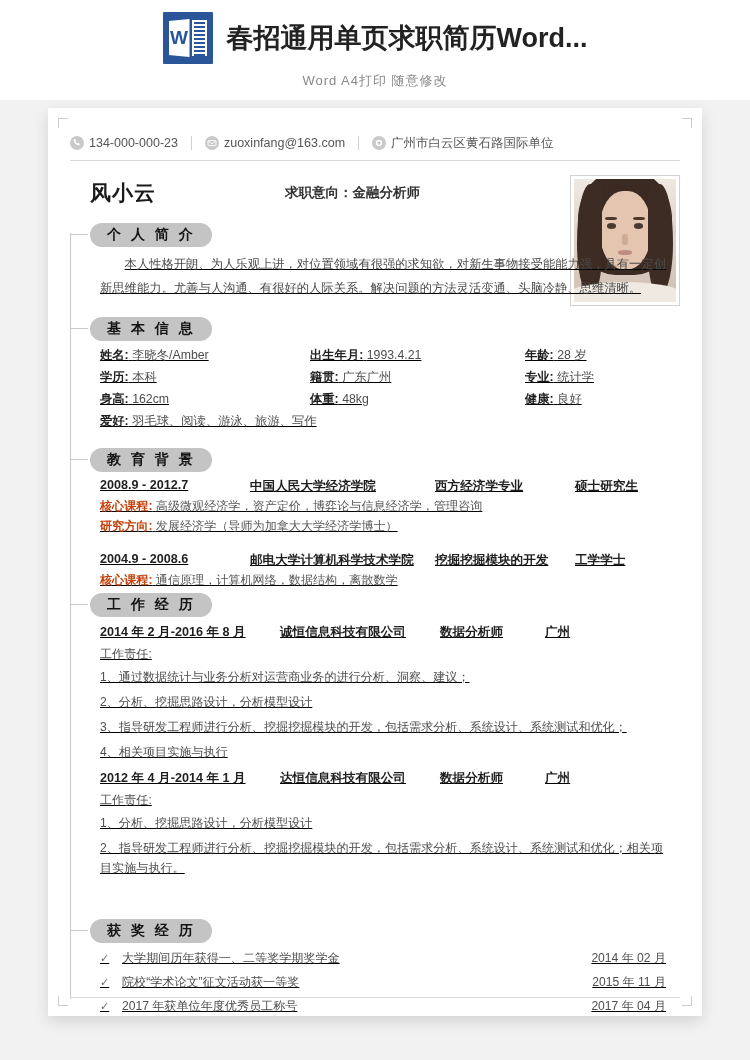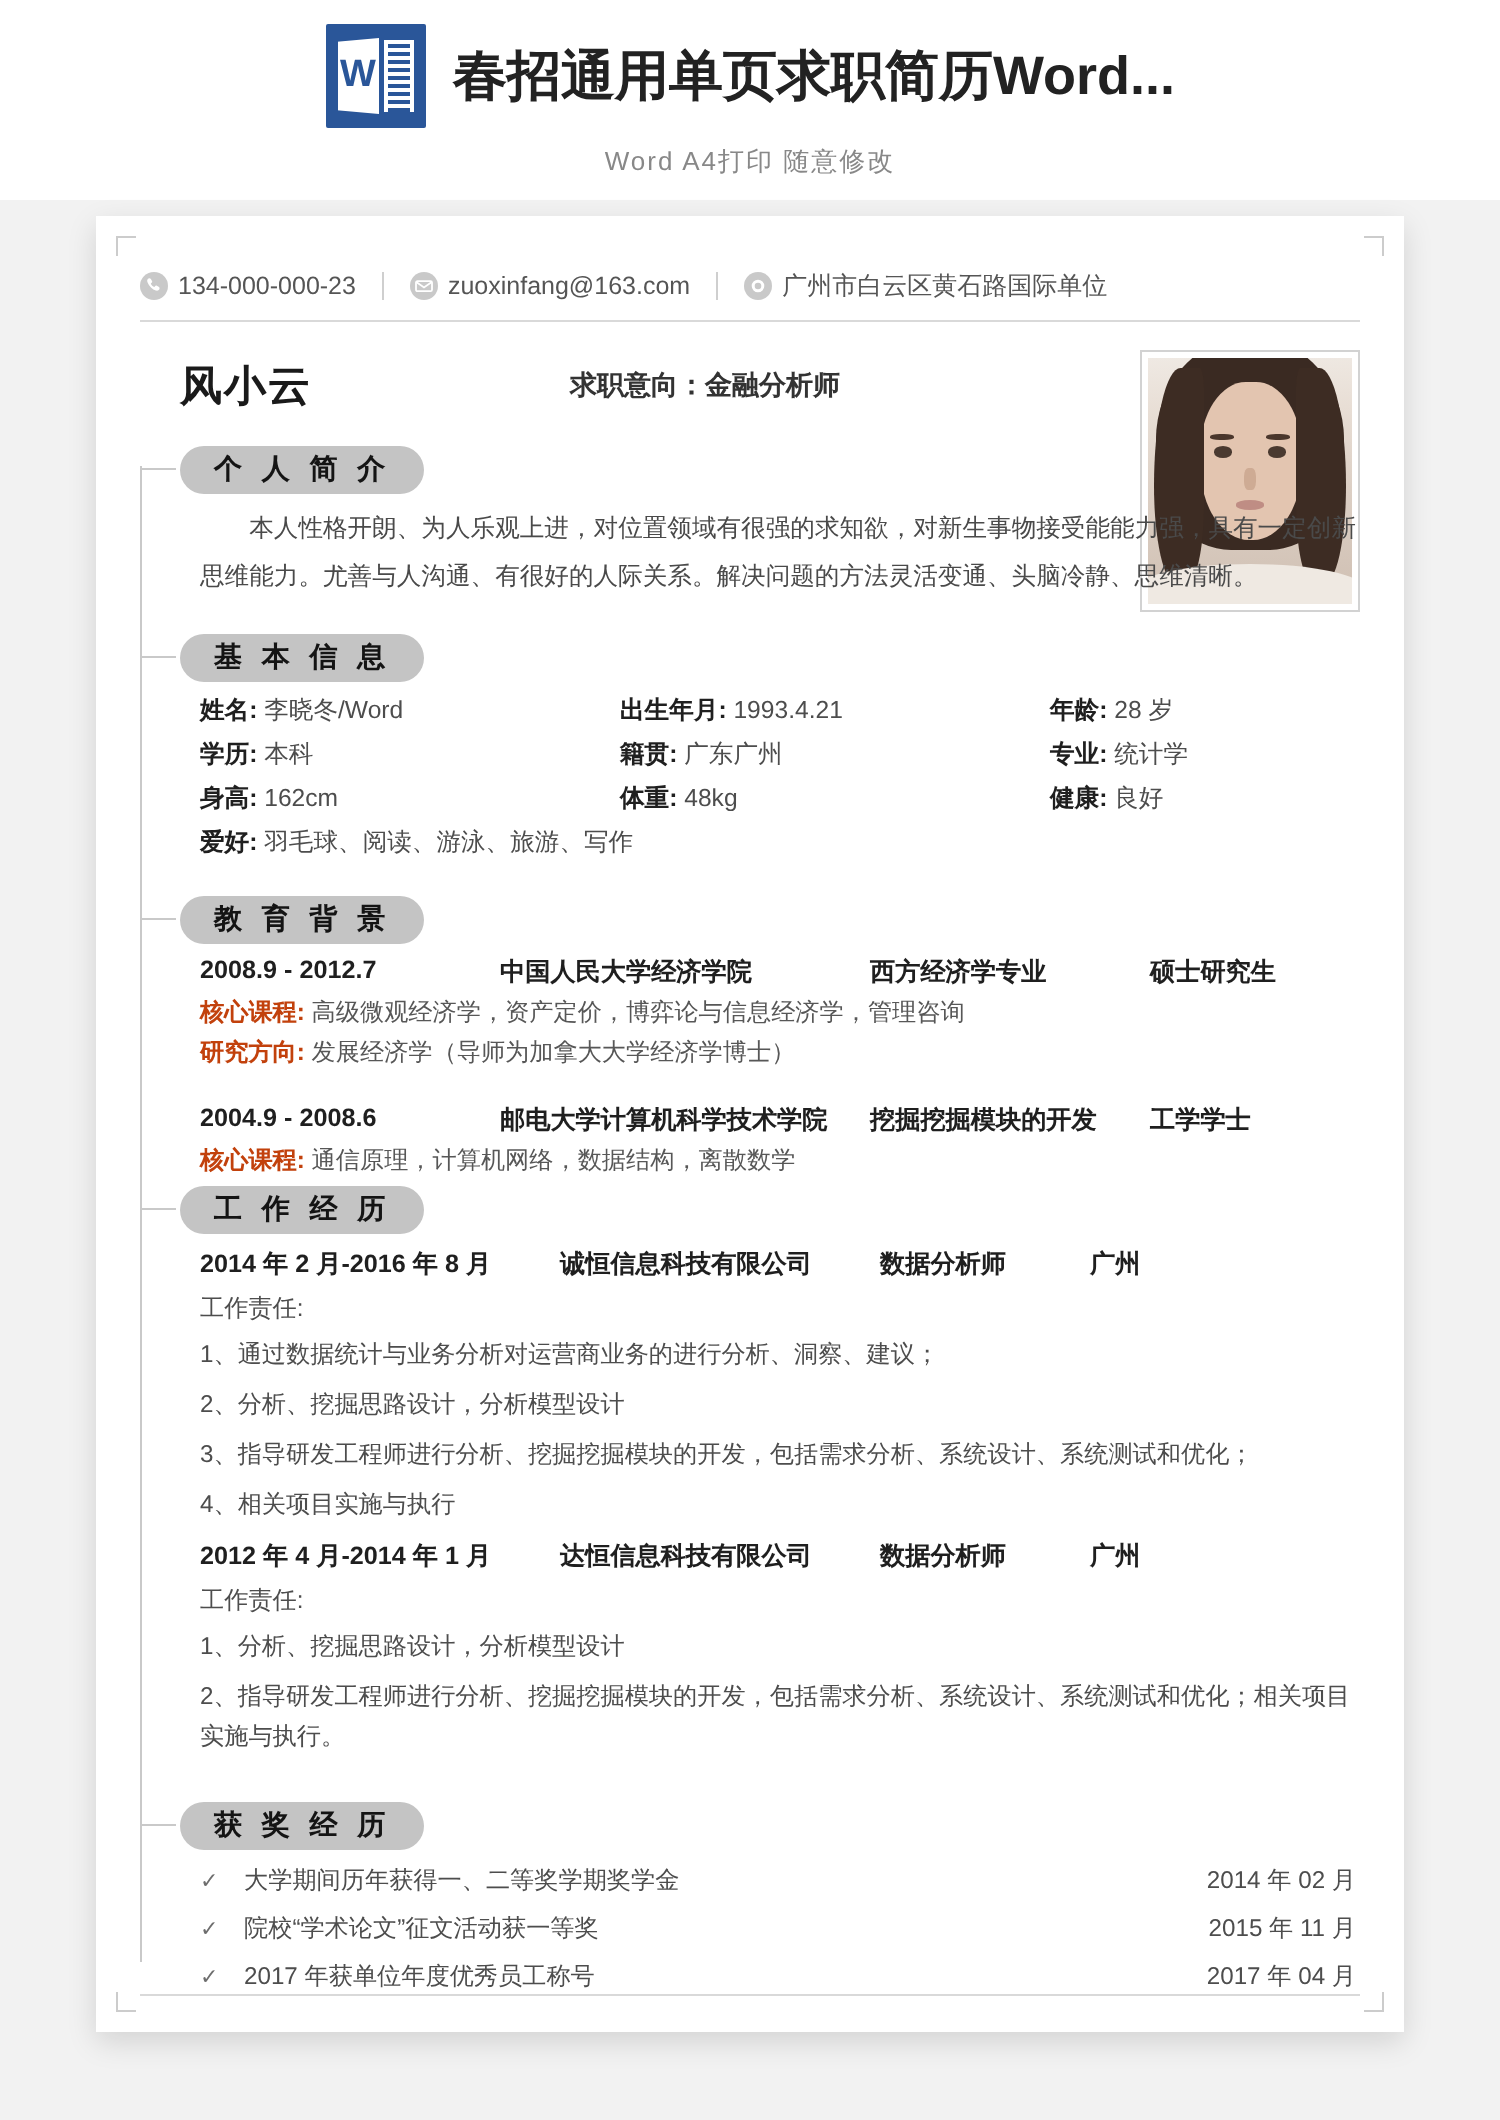--- a/index.html
+++ b/index.html
@@ -270,21 +270,22 @@
     color: #141414;
     font-size: 14px;
     font-weight: bold;
     letter-spacing: 3px;
     padding: 3px 16px 4px 17px;
     border-radius: 13px;
     line-height: 17px;
   }
   .sec-body {
     padding-left: 10px;
-    padding-right: 2px;
+    padding-right: 14px;
+    text-decoration: underline;
   }
 
   
   .profile-text {
     font-size: 12.3px;
     color: #4a4a4a;
     line-height: 1.95;
     text-indent: 2em;
     text-align: justify;
     margin: 4px 0 0 0;
@@ -468,21 +469,21 @@
           </div>
         </div>
 
         <div class="section" style="margin-top:16px">
           <div class="sec-head">
             <span class="sec-tick"></span>
             <span class="sec-pill">基 本 信 息</span>
           </div>
           <div class="sec-body">
             <div class="info-grid">
-              <div class="info-cell"><b>姓名:</b> <span>李晓冬/Word</span></div>
+              <div class="info-cell"><b>姓名:</b> <span>李晓冬/Amber</span></div>
               <div class="info-cell"><b>出生年月:</b> <span>1993.4.21</span></div>
               <div class="info-cell"><b>年龄:</b> <span>28 岁</span></div>
 
               <div class="info-cell"><b>学历:</b> <span>本科</span></div>
               <div class="info-cell"><b>籍贯:</b> <span>广东广州</span></div>
               <div class="info-cell"><b>专业:</b> <span>统计学</span></div>
 
               <div class="info-cell"><b>身高:</b> <span>162cm</span></div>
               <div class="info-cell"><b>体重:</b> <span>48kg</span></div>
               <div class="info-cell"><b>健康:</b> <span>良好</span></div>
@@ -541,21 +542,21 @@
               <span class="j2">达恒信息科技有限公司</span>
               <span class="j3">数据分析师</span>
               <span>广州</span>
             </div>
             <div class="job-duty-label">工作责任:</div>
             <div class="duty">1、分析、挖掘思路设计，分析模型设计</div>
             <div class="duty">2、指导研发工程师进行分析、挖掘挖掘模块的开发，包括需求分析、系统设计、系统测试和优化；相关项目实施与执行。</div>
           </div>
         </div>
 
-        <div class="section" style="margin-top:22px">
+        <div class="section" style="margin-top:40px">
           <div class="sec-head">
             <span class="sec-tick"></span>
             <span class="sec-pill">获 奖 经 历</span>
           </div>
           <div class="sec-body">
             <div class="award-row">
               <span class="award-check">✓</span>
               <span class="award-text">大学期间历年获得一、二等奖学期奖学金</span>
               <span class="award-date">2014 年 02 月</span>
             </div>

